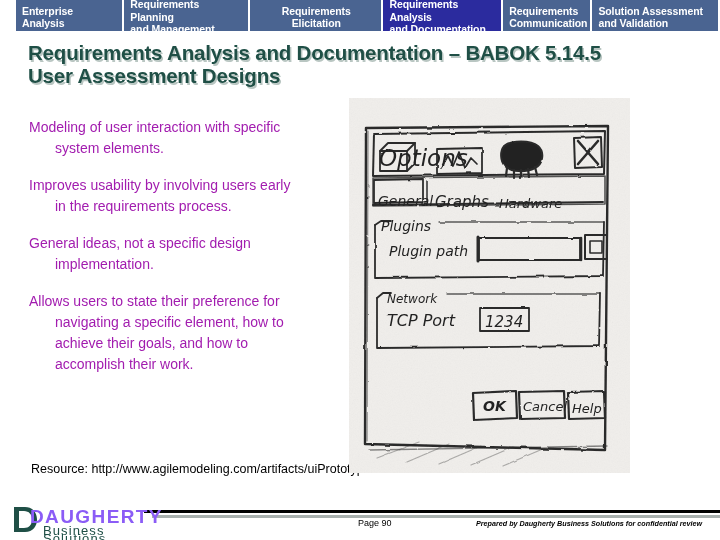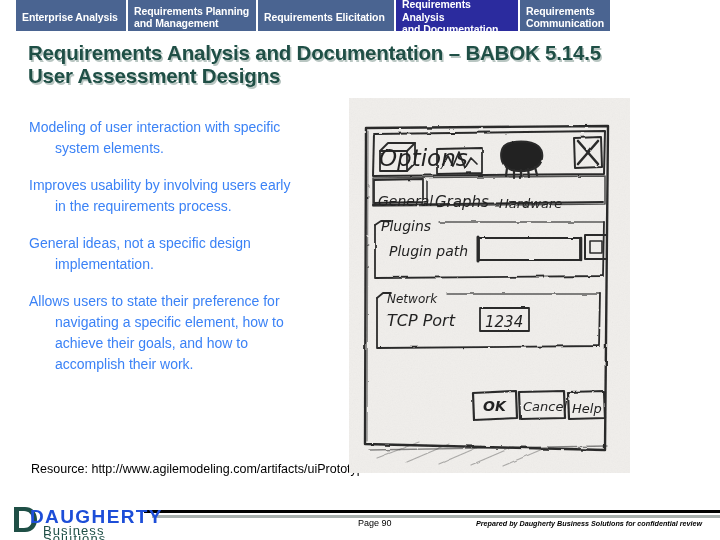--- a/index.html
+++ b/index.html
@@ -59,21 +59,21 @@
     text-shadow: 1.5px 1.5px 0 #b9c6c2;
   }
   #title .l2 { display: block; }
 
   
   #bodytext {
     position: absolute;
     left: 29px;
     top: 117px;
     width: 265px;
-    color: #3b82f6;
+    color: #a21caf;
     font-size: 14px;
     line-height: 21px;
   }
   .para {
     margin-bottom: 16px;
     padding-left: 26px;
     text-indent: -26px;
   }
   .para:last-child { margin-bottom: 12px; }
 
@@ -125,21 +125,21 @@
     height: 33px;
   }
   #logo .logo-d {
     position: absolute;
     left: 0; top: 2px;
     width: 26px; height: 27px;
   }
   #logo .logo-word {
     position: absolute;
     left: 18px; top: 3px;
-    color: #1d4ed8;
+    color: #8b5cf6;
     font-size: 19px;
     font-weight: bold;
     letter-spacing: 1.4px;
     line-height: 19px;
   }
   #logo .logo-sub {
     position: absolute;
     left: 31px; top: 23px;
     color: #1f4f46;
     font-size: 13px;
@@ -168,30 +168,34 @@
 <body>
 
 <div id="tabbar">
     <div class="tab" style="width: 110px; margin-left: 16px;">
       <span>Enterprise Analysis</span>
     </div>
     <div class="tab" style="width: 128px;">
       <span>Requirements Planning</span>
       <span>and Management</span>
     </div>
-    <div class="tab" style="width: 136px;">
+    <div class="tab" style="width: 136px; text-align: center;">
       <span>Requirements Elicitation</span>
     </div>
     <div class="tab active" style="width: 122px;">
       <span>Requirements Analysis</span>
       <span>and Documentation</span>
     </div>
     <div class="tab" style="width: 90px;">
       <span>Requirements</span>
       <span>Communication</span>
+    </div>
+    <div class="tab" style="width: 130px;">
+      <span>Solution Assessment</span>
+      <span>and Validation</span>
     </div>
   </div>
 
 <div id="title">
   <span class="l1">Requirements Analysis and Documentation – BABOK 5.14.5</span>
   <span class="l2">User Assessment Designs</span>
 </div>
 
 <div id="bodytext">
   <div class="para">Modeling of user interaction with specific system elements.</div>

